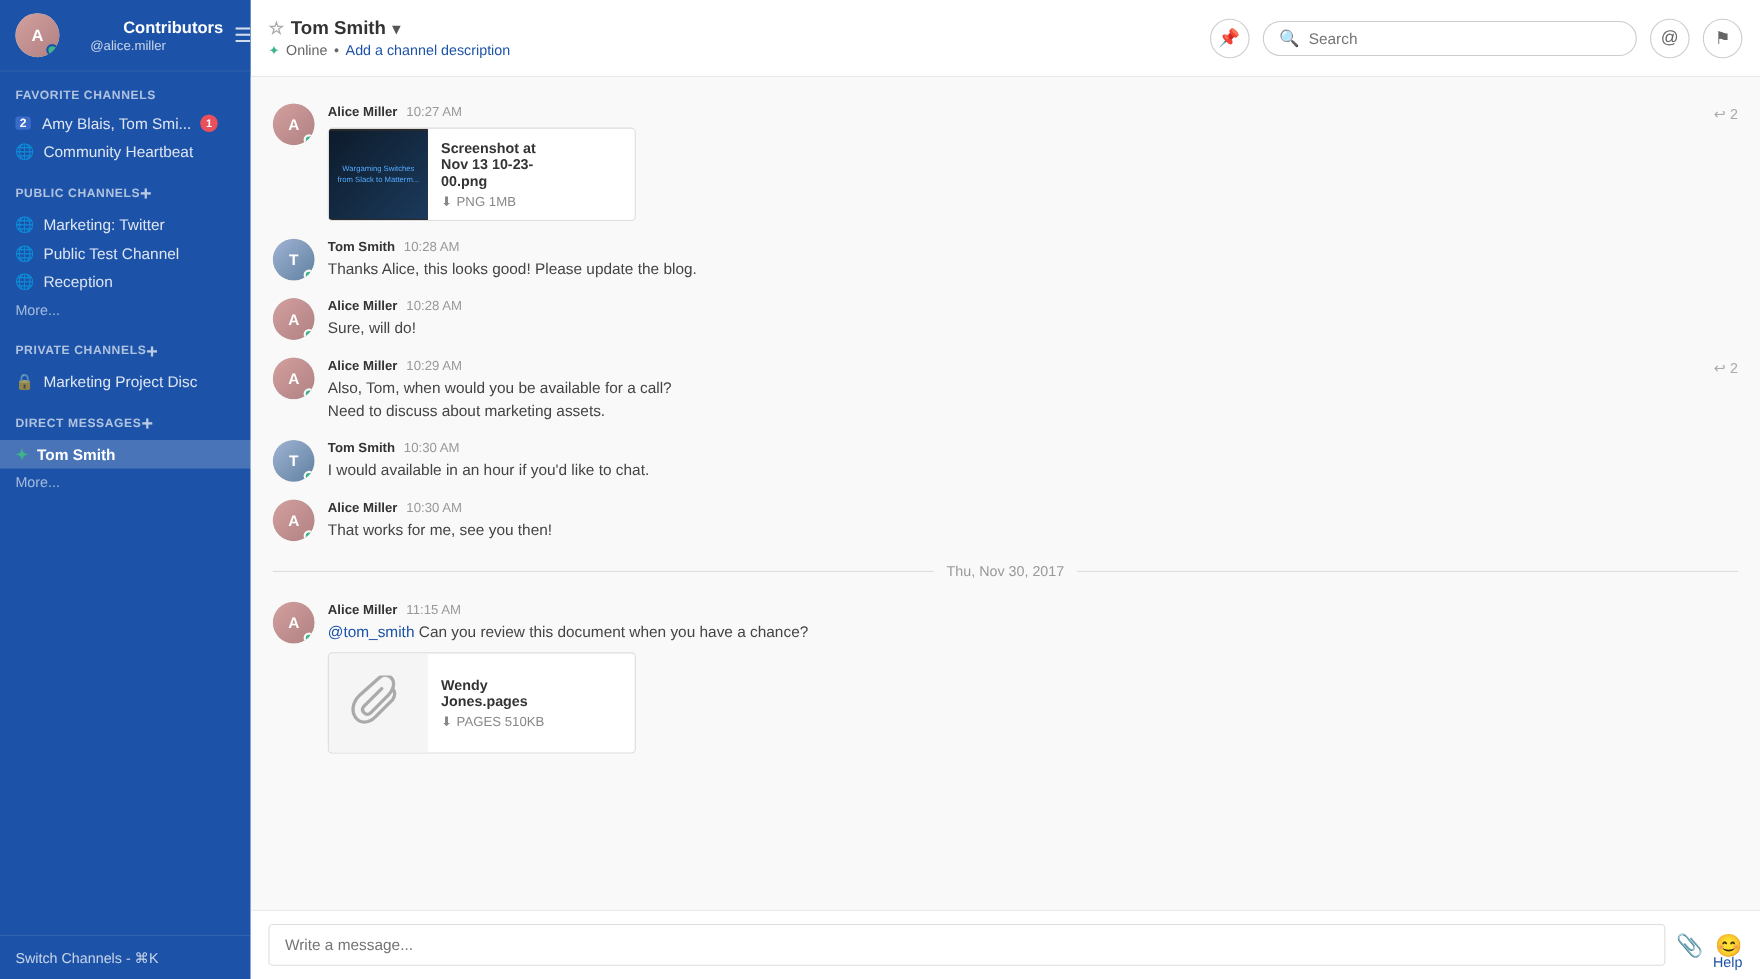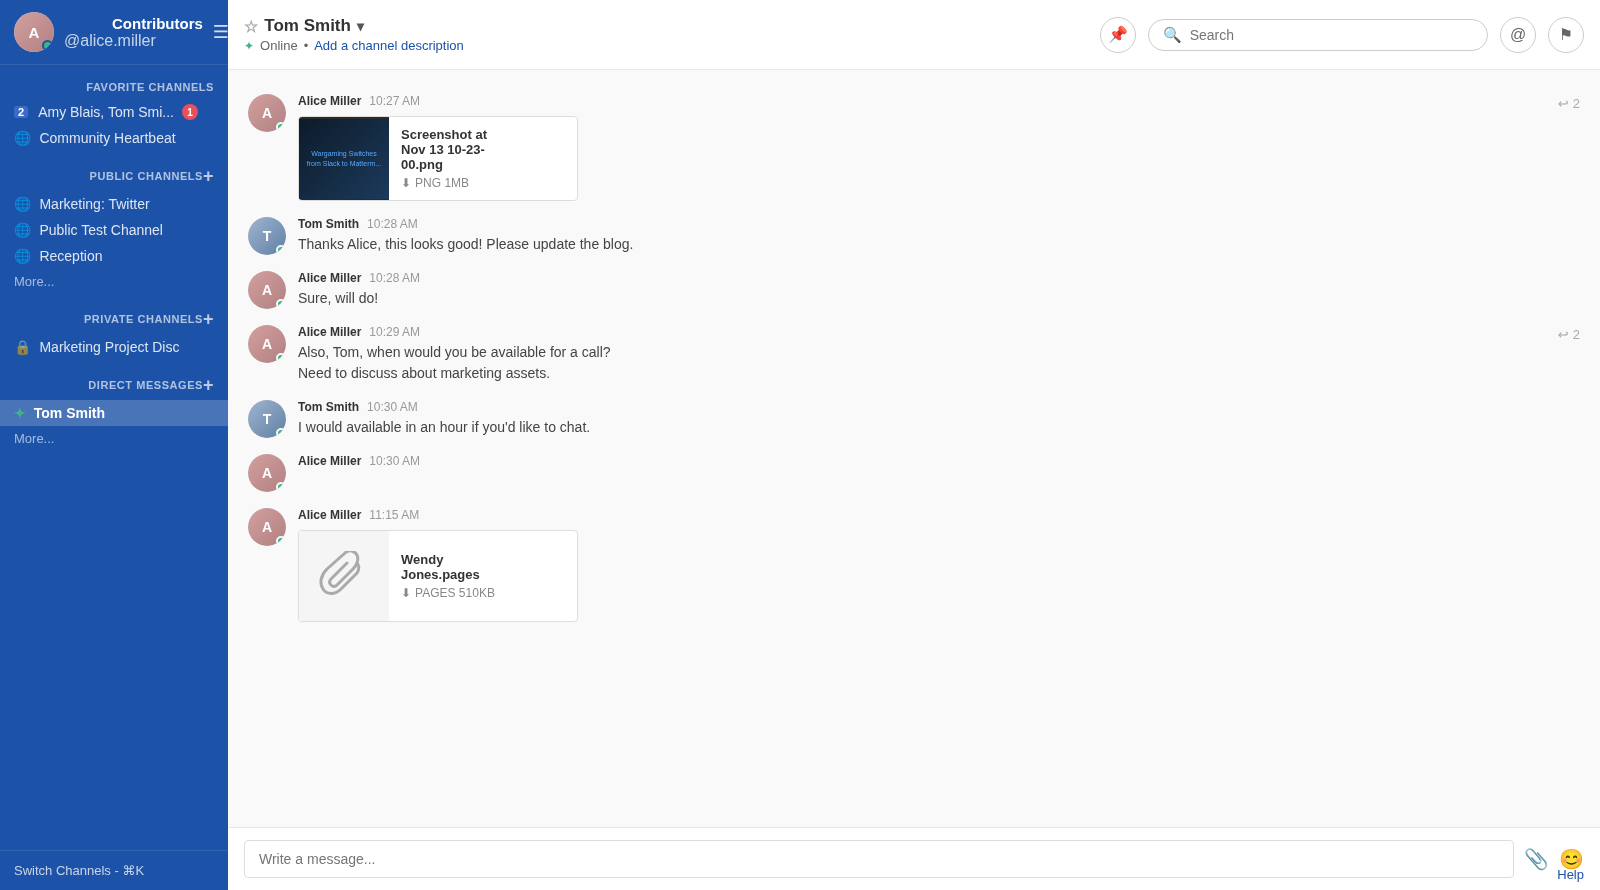--- a/index.html
+++ b/index.html
@@ -24,33 +24,33 @@
     }
     #sidebar-avatar {
       width: 40px; height: 40px; border-radius: 50%; background: #ccc; overflow: hidden; flex-shrink: 0; position: relative;
     }
     .avatar-online-dot {
       width: 11px; height: 11px; border-radius: 50%; background: #3EB489; border: 2px solid #1C52A7;
       position: absolute; bottom: 1px; right: 1px;
     }
     #sidebar-user-info { flex: 1; }
     #sidebar-username { font-weight: 700; font-size: 15px; color: #fff; margin-left: 48px; }
-    #sidebar-handle { font-size: 16px; color: rgba(255,255,255,0.75); }
+    #sidebar-handle { font-size: 12px; color: rgba(255,255,255,0.75); margin-left: 18px; }
     #sidebar-menu-icon { color: rgba(255,255,255,0.8); font-size: 18px; cursor: pointer; }
 
     .sidebar-section-label {
       padding: 16px 14px 6px;
       font-size: 11px;
       font-weight: 700;
       color: rgba(255,255,255,0.65);
       letter-spacing: 0.05em;
       text-transform: uppercase;
       display: flex;
       align-items: center;
-      justify-content: flex-end;
+      justify-content: flex-start;
     }
     .sidebar-section-label .add-icon { font-size: 18px; color: rgba(255,255,255,0.7); cursor: pointer; line-height: 1; }
 
     .sidebar-item {
       display: flex;
       align-items: center;
       padding: 5px 14px;
       font-size: 14px;
       color: rgba(255,255,255,0.85);
       cursor: pointer;
@@ -451,33 +451,43 @@
     <div class="message-group">
       <div class="msg-avatar">
         <div class="avatar-alice">A</div>
         <div class="online-dot"></div>
       </div>
       <div class="msg-content">
         <div class="msg-header">
           <span class="msg-author">Alice Miller</span>
           <span class="msg-time">10:30 AM</span>
         </div>
-      </div>
-    </div>
-
+        <div class="msg-text">That works for me, see you then!</div>
+      </div>
+    </div>
+
+    <div class="date-divider">
+      <div class="date-divider-line"></div>
+      <div class="date-divider-text">Thu, Nov 30, 2017</div>
+      <div class="date-divider-line"></div>
+    </div>
 
     <div class="message-group">
       <div class="msg-avatar">
         <div class="avatar-alice">A</div>
         <div class="online-dot"></div>
       </div>
       <div class="msg-content">
         <div class="msg-header">
           <span class="msg-author">Alice Miller</span>
           <span class="msg-time">11:15 AM</span>
+        </div>
+        <div class="msg-text">
+          <span class="msg-mention">@tom_smith</span>
+          <span> Can you review this document when you have a chance?</span>
         </div>
         <div class="file-attachment">
           <div class="paperclip-thumb">
             <svg width="50" height="50" viewBox="0 0 50 50">
               <path d="M38 12 C38 12 42 16 38 22 L22 38 C16 44 8 44 4 38 C0 32 2 24 8 18 L26 2 C30 -2 36 0 38 4 C40 8 38 14 34 18 L18 34 C16 36 14 36 12 34 C10 32 10 30 12 28 L28 12" fill="none" stroke="#aaa" stroke-width="3" stroke-linecap="round"></path>
             </svg>
           </div>
           <div class="file-info">
             <div class="file-name">Wendy<br>Jones.pages</div>
             <div class="file-meta">

